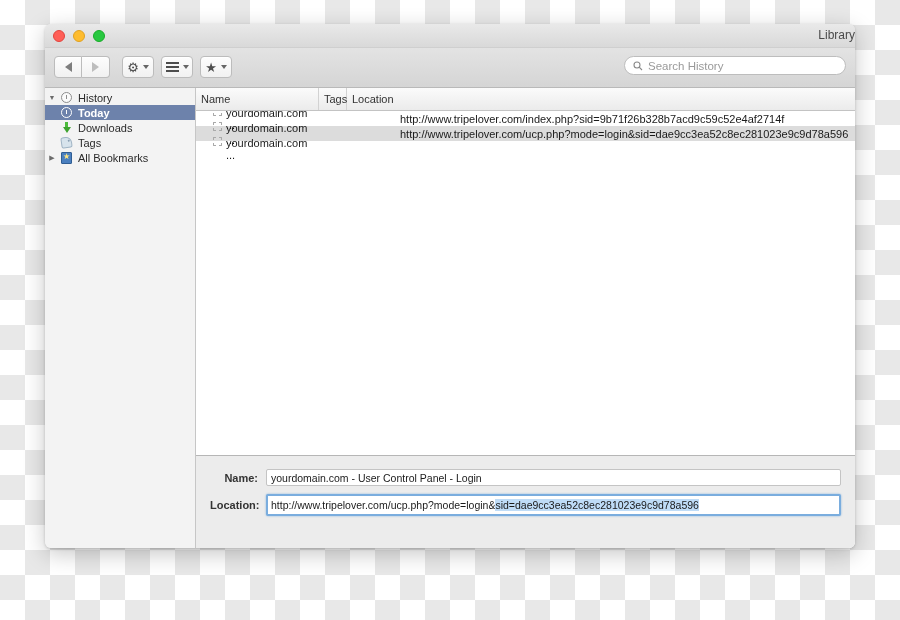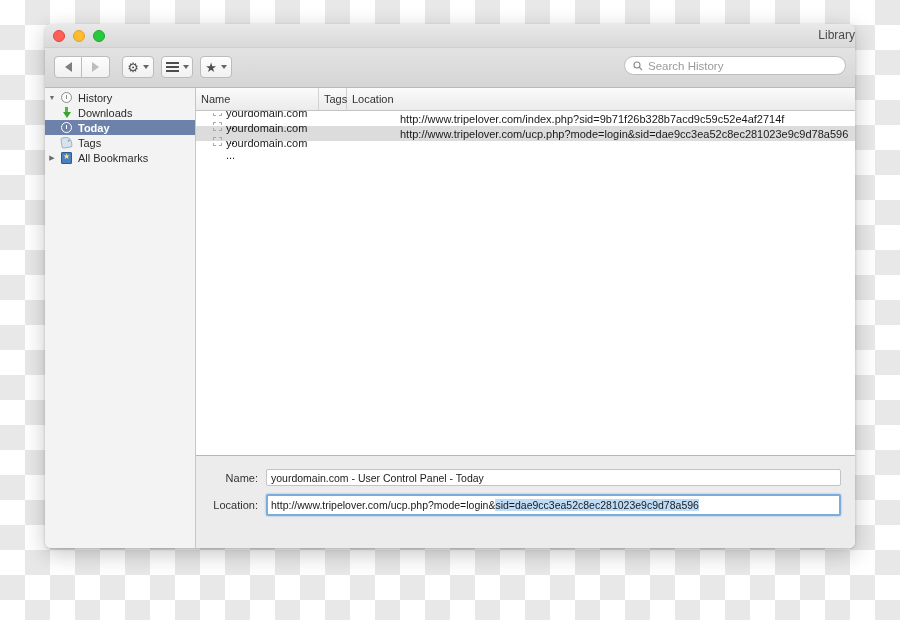--- a/index.html
+++ b/index.html
@@ -148,21 +148,21 @@
   .r-loc { flex: 1; padding-left: 5px; white-space: nowrap; overflow: hidden; margin-left: 48px; }
 
   
   #detail {
     flex: none; height: 93px; background: #ececec;
     border-top: 1px solid #b6b6b6; padding: 13px 14px 0 14px;
   }
   .frow { display: flex; align-items: center; margin-bottom: 8px; }
   .flabel {
     width: 56px; flex: none; text-align: right; padding-right: 8px;
-    font-size: 11px; font-weight: normal; color: #333;
+    font-size: 11px; font-weight: bold; color: #333;
   }
   .fieldbox {
     flex: 1; height: 17px; background: #fff; border: 1px solid #c4c4c4;
     border-radius: 2px; display: flex; align-items: center; padding: 0 4px;
     font-size: 10.5px; color: #1a1a1a; white-space: nowrap; overflow: hidden;
   }
   .fieldbox.focused {
     border: 2px solid #7aadde; box-shadow: 0 0 2px rgba(100,160,220,0.8);
     padding: 9px 3px;
   }
@@ -241,34 +241,34 @@
     <div id="sidebar">
 
       <div class="srow">
         <span class="disc">▼</span>
         <span class="ico">
             <span class="ico-clock"></span>
           </span>
         <span class="slabel">History</span>
       </div>
 
+      <div class="srow selected" style="padding-left:14px;">
+        <span class="ico">
+            <span class="ico-clock"></span>
+          </span>
+        <span class="slabel">Today</span>
+      </div>
+
       <div class="srow" style="padding-left:14px;">
         <span class="ico">
             <span class="ico-dl">
               <i></i>
             </span>
           </span>
         <span class="slabel">Downloads</span>
-      </div>
-
-      <div class="srow selected" style="padding-left:14px;">
-        <span class="ico">
-            <span class="ico-clock"></span>
-          </span>
-        <span class="slabel">Today</span>
       </div>
 
       <div class="srow" style="padding-left:14px;">
         <span class="ico">
             <span class="ico-tag"></span>
           </span>
         <span class="slabel">Tags</span>
       </div>
 
       <div class="srow">
@@ -317,21 +317,21 @@
           <div class="r-tags"></div>
         </div>
 
       </div>
 
       <div id="detail">
 
         <div class="frow">
           <div class="flabel">Name:</div>
           <div class="fieldbox">
-            <span>yourdomain.com - User Control Panel - Today</span>
+            <span>yourdomain.com - User Control Panel - Login</span>
           </div>
         </div>
 
         <div class="frow">
           <div class="flabel">Location:</div>
           <div class="fieldbox focused">
             <span>http://www.tripelover.com/ucp.php?mode=login&amp;</span>
               <span class="selhl">sid=dae9cc3ea52c8ec281023e9c9d78a596</span>
           </div>
         </div>

